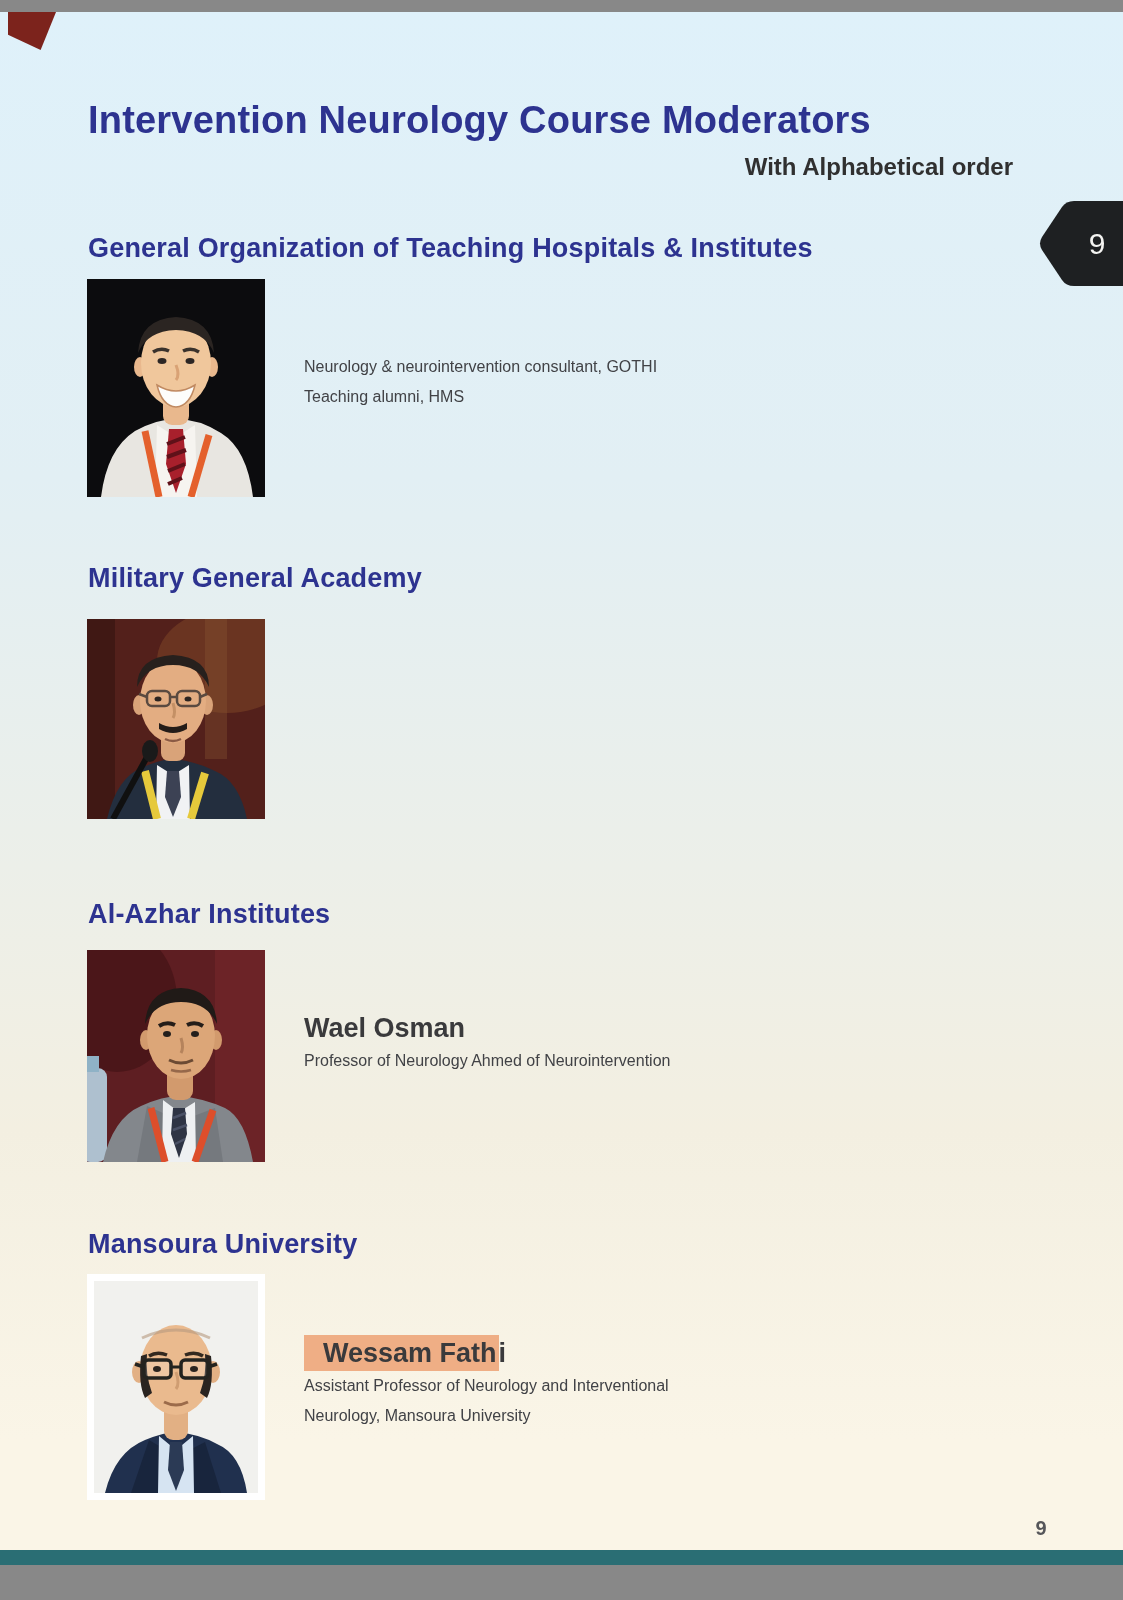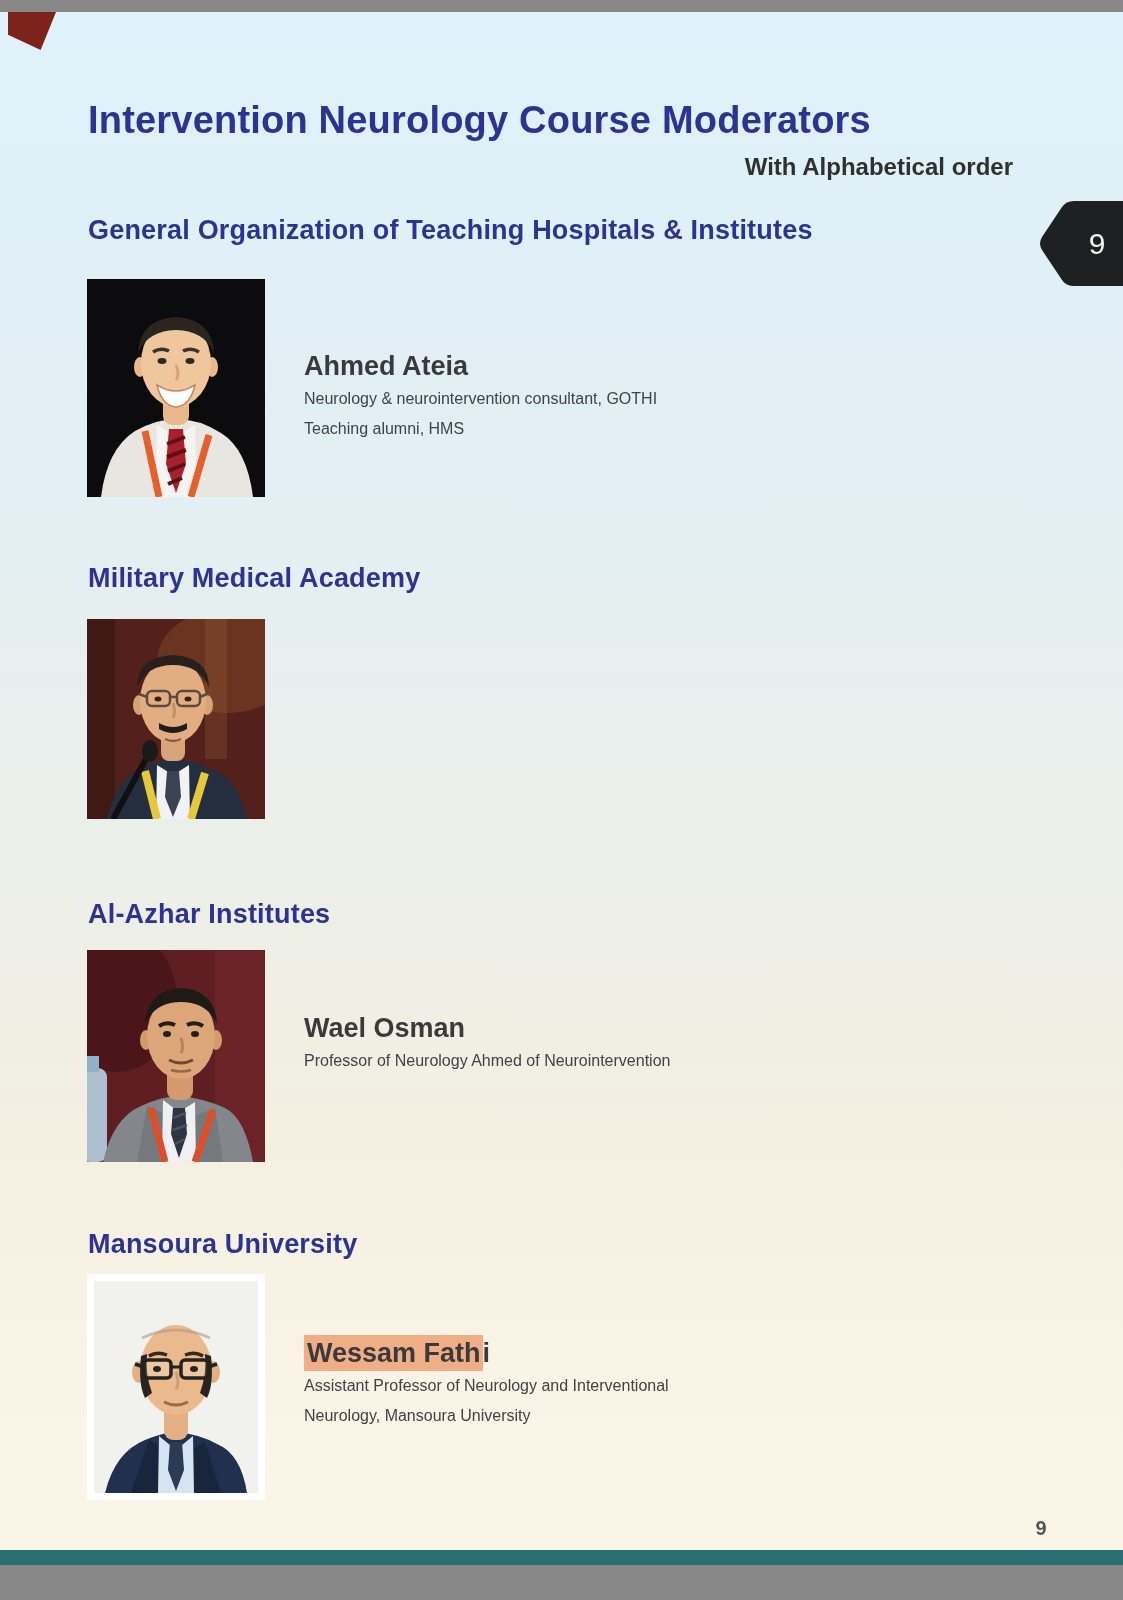--- a/index.html
+++ b/index.html
@@ -31,29 +31,29 @@
   .corner-badge svg{ position:absolute; inset:0; }
   .badge-num{
     position:absolute; left:34px; top:0; width:52px; height:85px;
     display:flex; align-items:center; justify-content:center;
     color:#f4f4f2; font-size:30px; font-weight:400;
   }
   .sec-heading{
     position:absolute; left:88px; margin:0; font-size:27px; line-height:36px;
     font-weight:700; color:var(--heading-blue); letter-spacing:.2px; white-space:nowrap;
   }
-  #h1{top:200px;text-align:center;} #h2{top:548px;} #h3{top:884px;} #h4{top:1214px;}
+  #h1{top:218px;text-align:center;} #h2{top:548px;} #h3{top:884px;} #h4{top:1214px;}
   .photo{ position:absolute; left:87px; width:178px; overflow:hidden; }
   .photo svg{ display:block; }
   #p1{top:267px;height:218px;} #p2{top:607px;height:200px;}
   #p3{top:938px;height:212px;} #p4{top:1262px;height:226px;}
   .ptext{ position:absolute; left:304px; }
   #t1{top:336px;} #t2{top:661px;} #t3{top:998px;} #t4{top:1323px;}
   .pname{ font-size:27px; line-height:36px; font-weight:700; color:var(--name-text); white-space:nowrap; }
-  .pname .hl{ background:var(--name-highlight); padding:3px 2px 3px 3px; }
+  .pname .hl{ background:var(--name-highlight); padding:3px 2px 3px 19px; }
   .bio{ font-size:16px; line-height:30px; font-weight:400; color:var(--body-text); white-space:nowrap; }
   .bio:first-of-type{ margin-top:4px; }
   .footer-page-num{
     position:absolute; left:1028px; top:1502px; width:26px; text-align:center;
     font-size:20px; line-height:28px; font-weight:700; color:#55565a;
   }
   .footer-bar{ position:absolute; left:0; bottom:0; width:100%; height:15px; background:var(--footer-bar-teal); }
 </style>
 </head>
 <body>
@@ -89,26 +89,25 @@
       <path d="M51 74 Q53 40 89 38 Q125 40 127 74 Q118 52 89 51 Q60 52 51 74 Z" fill="#2b2522"></path>
       <path d="M66 73 Q74 68 82 72" stroke="#3a322c" stroke-width="3.5" fill="none"></path>
       <path d="M96 72 Q104 68 112 73" stroke="#3a322c" stroke-width="3.5" fill="none"></path>
       <ellipse cx="75" cy="82" rx="4.5" ry="3" fill="#2c2624"></ellipse>
       <ellipse cx="103" cy="82" rx="4.5" ry="3" fill="#2c2624"></ellipse>
       <path d="M89 86 Q93 96 89 101" stroke="#d9a275" stroke-width="3" fill="none"></path>
       <path d="M70 106 Q89 118 108 106 Q103 127 89 128 Q75 127 70 106 Z" fill="#fdfdfb" stroke="#c08a62" stroke-width="1.5"></path>
     </svg>
   </div>
   <div class="ptext" id="t1">
-    <div class="pname"><span class=""></span><span>Ahmed Ateia</span></div>
     <div class="bio">Neurology &amp; neurointervention consultant, GOTHI</div>
     <div class="bio">Teaching alumni, HMS</div>
   </div>
 
-  <h2 class="sec-heading" id="h2">Military Medical Academy</h2>
+  <h2 class="sec-heading" id="h2">Military General Academy</h2>
   <div class="photo" id="p2">
     <svg viewBox="0 0 178 200" width="178" height="200">
       <rect width="178" height="200" fill="#53201b"></rect>
       <ellipse cx="140" cy="42" rx="70" ry="52" fill="#7d4626" opacity="0.55"></ellipse>
       <rect x="118" y="0" width="22" height="140" fill="#8a5a33" opacity="0.35"></rect>
       <rect x="0" y="0" width="28" height="200" fill="#2e0f0e" opacity="0.5"></rect>
       <path d="M20 200 Q30 158 56 148 Q76 140 86 140 Q108 142 128 152 Q152 162 160 200 Z" fill="#232e3e"></path>
       <path d="M70 146 L86 156 L102 146 L103 200 L69 200 Z" fill="#f1f2f4"></path>
       <path d="M80 152 L92 152 L94 178 L86 198 L78 178 Z" fill="#3c4254"></path>
       <path d="M58 152 L70 200" stroke="#e6c93b" stroke-width="8"></path>

